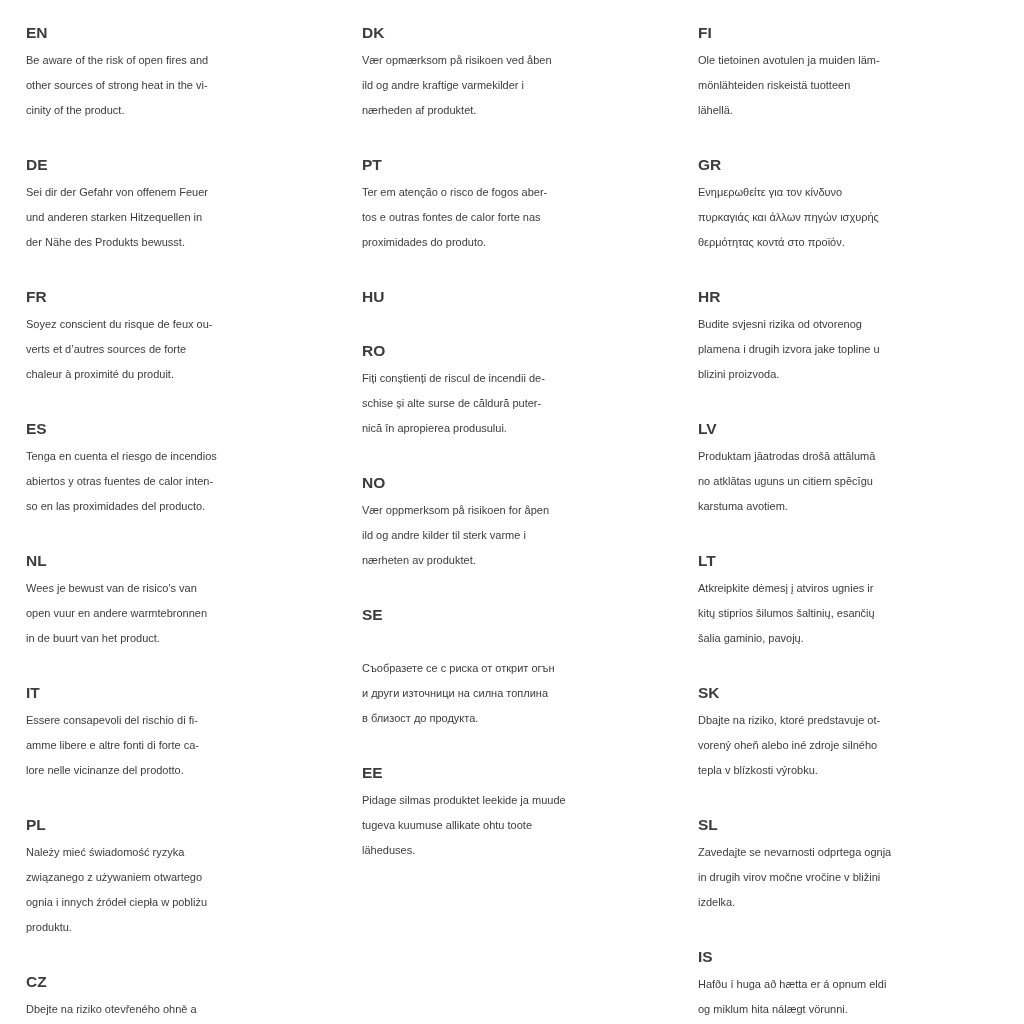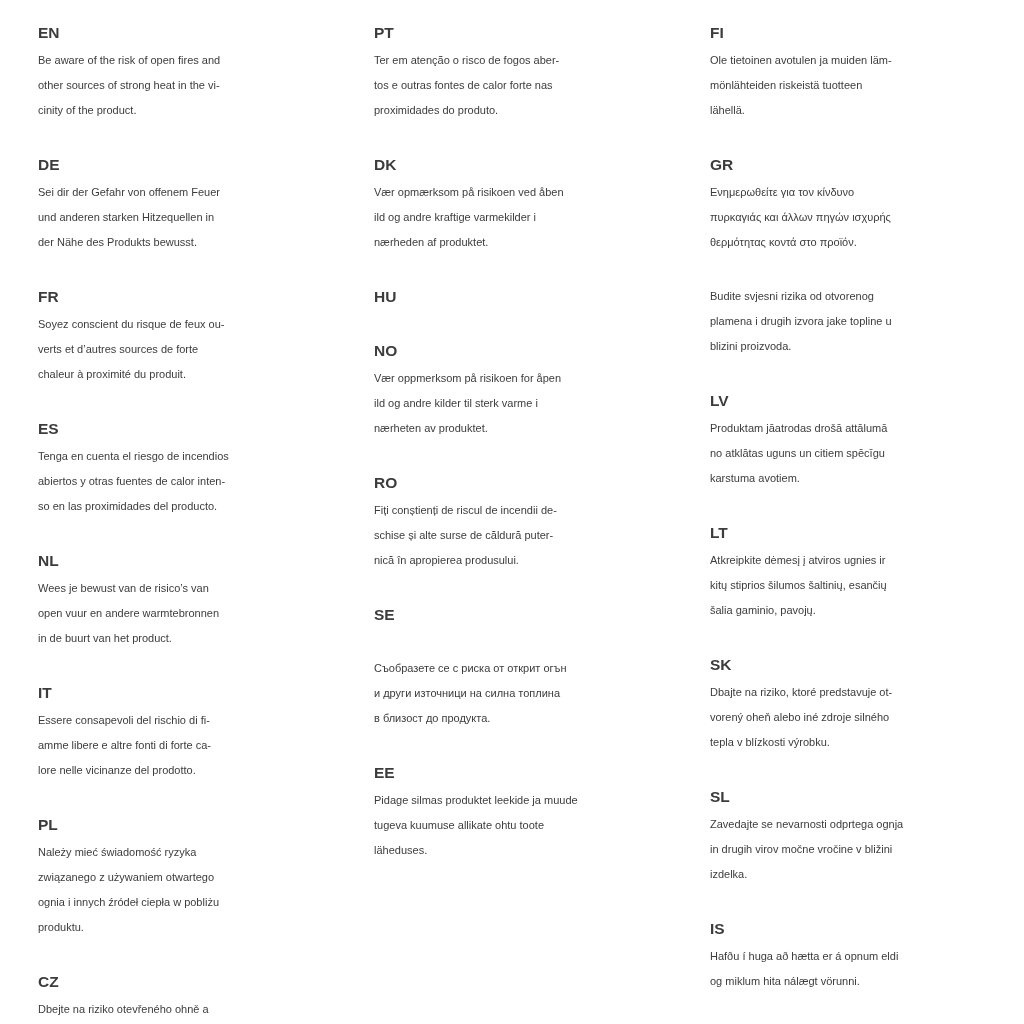--- a/index.html
+++ b/index.html
@@ -19,21 +19,21 @@
     width: 1024px;
     padding: 20px 18px 20px 22px;
     display: flex;
     gap: 24px;
   }
   .column {
     flex: 1 1 0;
     min-width: 0;
   }
   .entry {
-    margin: 0 0 29px 16px;
+    margin: 0 0 29px 4px;
   }
   .entry h2 {
     margin: 0 0 3px 0;
     font-size: 15.5px;
     font-weight: 700;
     line-height: 25px;
     color: #3c3c3c;
   }
   .entry p {
     margin: 0;
@@ -101,52 +101,52 @@
 
   <section class="entry">
     <h2>CZ</h2>
     <p>Dbejte na riziko otevřeného ohně a
 jiných zdrojů silného tepla v blízkosti
 výrobku.</p>
   </section>
 </div>
     <div class="column">
   <section class="entry">
+    <h2>DK</h2>
+    <p>Vær opmærksom på risikoen ved åben
+ild og andre kraftige varmekilder i
+nærheden af produktet.</p>
+  </section>
+
+  <section class="entry">
     <h2>PT</h2>
     <p>Ter em atenção o risco de fogos aber-
 tos e outras fontes de calor forte nas
 proximidades do produto.</p>
   </section>
 
   <section class="entry">
-    <h2>DK</h2>
-    <p>Vær opmærksom på risikoen ved åben
-ild og andre kraftige varmekilder i
-nærheden af produktet.</p>
-  </section>
-
-  <section class="entry">
     <h2>HU</h2>
+  </section>
+
+  <section class="entry">
+    <h2>RO</h2>
+    <p>Fiți conștienți de riscul de incendii de-
+schise și alte surse de căldură puter-
+nică în apropierea produsului.</p>
   </section>
 
   <section class="entry">
     <h2>NO</h2>
     <p>Vær oppmerksom på risikoen for åpen
 ild og andre kilder til sterk varme i
 nærheten av produktet.</p>
   </section>
 
   <section class="entry">
-    <h2>RO</h2>
-    <p>Fiți conștienți de riscul de incendii de-
-schise și alte surse de căldură puter-
-nică în apropierea produsului.</p>
-  </section>
-
-  <section class="entry">
     <h2>SE</h2>
   </section>
 
   <section class="entry">
     <p>Съобразете се с риска от открит огън
 и други източници на силна топлина
 в близост до продукта.</p>
   </section>
 
   <section class="entry">
@@ -165,20 +165,21 @@
   </section>
 
   <section class="entry">
     <h2>GR</h2>
     <p>Ενημερωθείτε για τον κίνδυνο
 πυρκαγιάς και άλλων πηγών ισχυρής
 θερμότητας κοντά στο προϊόν.</p>
   </section>
 
   <section class="entry">
+    <h2>HR</h2>
     <p>Budite svjesni rizika od otvorenog
 plamena i drugih izvora jake topline u
 blizini proizvoda.</p>
   </section>
 
   <section class="entry">
     <h2>LV</h2>
     <p>Produktam jāatrodas drošā attālumā
 no atklātas uguns un citiem spēcīgu
 karstuma avotiem.</p>

